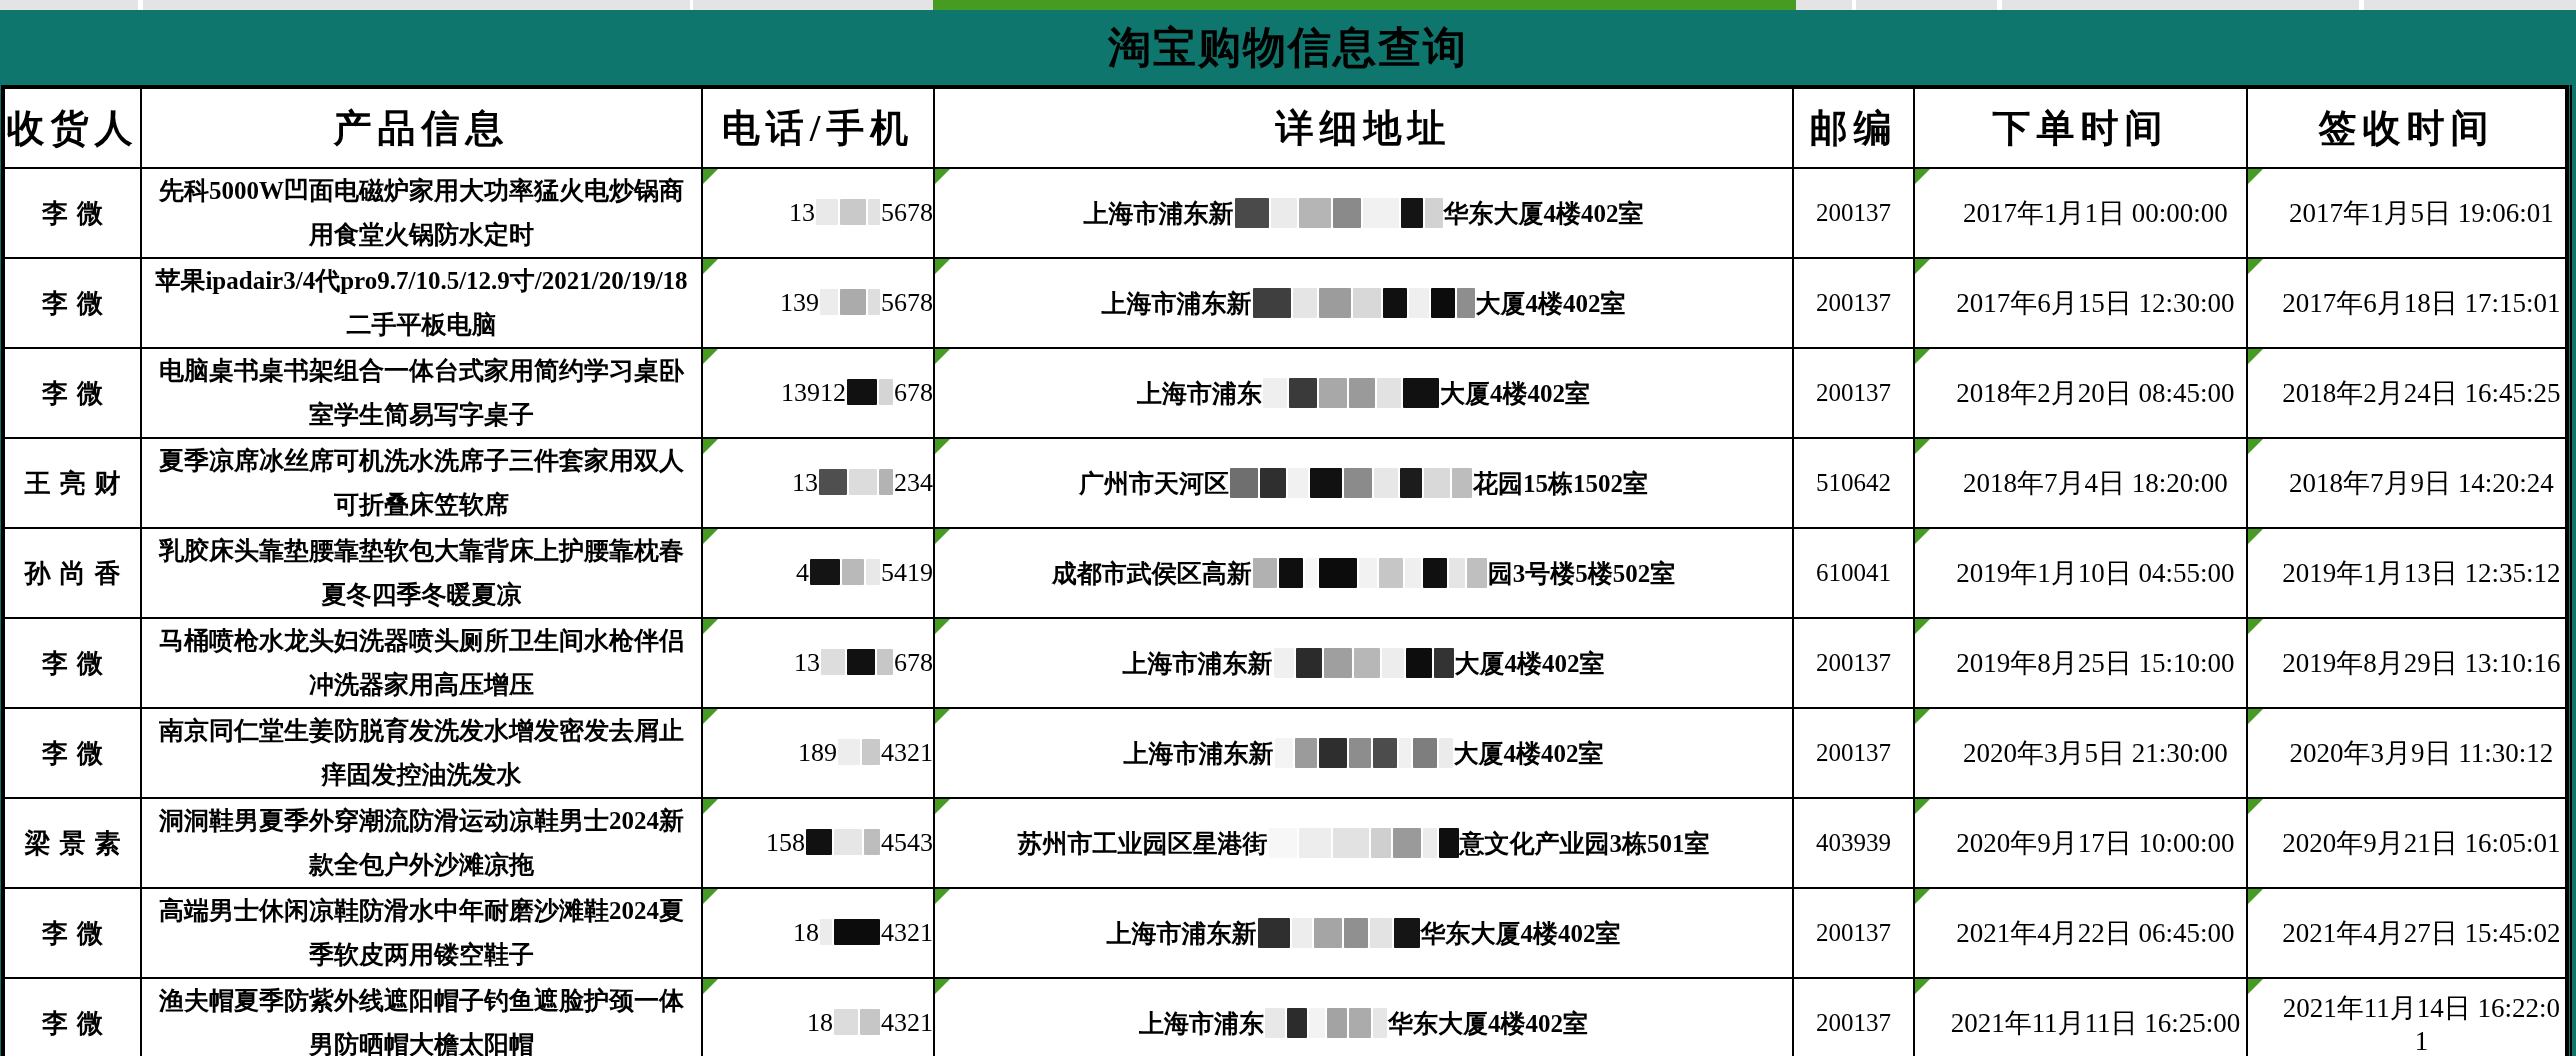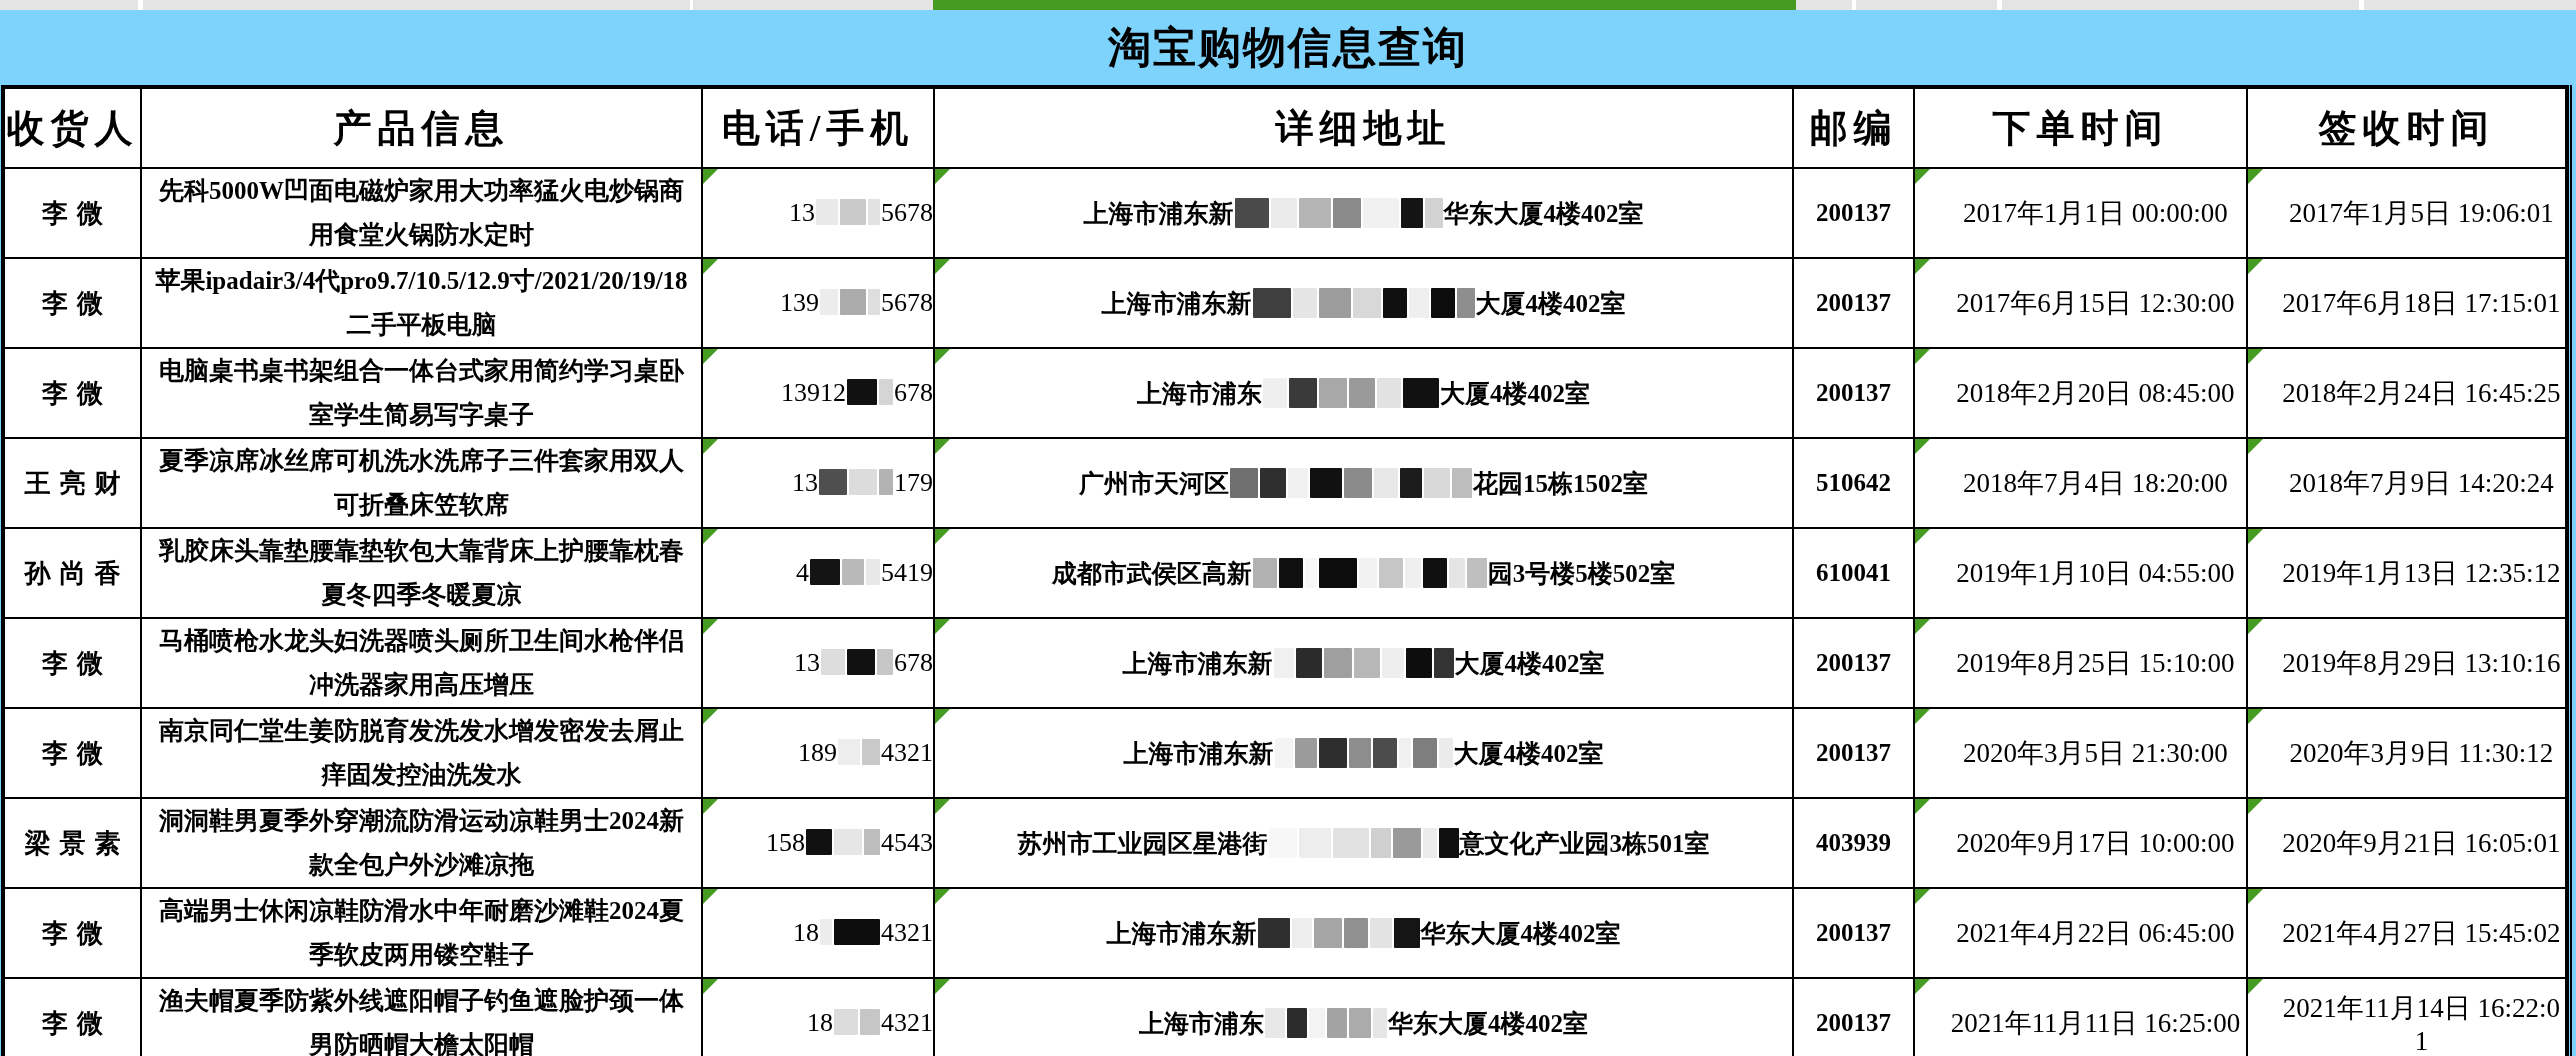--- a/index.html
+++ b/index.html
@@ -1,19 +1,19 @@
 <!DOCTYPE html>
 <html style="--accent: #469b22;"><head>
 <meta charset="utf-8">
 <style>
   :root { --accent:#469b22; --grid:#000; }
   html,body{margin:0;padding:0;background:#fff;}
   .sheet{
     position:relative; width:2576px; height:1057px; overflow:hidden;
-    background:#7dd3fc; font-family:"Liberation Serif","DejaVu Serif",serif; color:#000;
+    background:#0f766e; font-family:"Liberation Serif","DejaVu Serif",serif; color:#000;
   }
   
   .strip{position:absolute;top:0;left:0;width:2576px;height:10px;background:#fff;}
   .strip .seg{position:absolute;top:0;height:10px;background:#e4e4e4;}
   .strip .seg.green{background:var(--accent);}
   
   .title{
     position:absolute; top:10px; left:0; width:2576px; height:75px;
     display:flex; align-items:center; justify-content:center;
     font-size:43px; font-weight:bold; letter-spacing:2px;
@@ -29,21 +29,21 @@
     position:relative; overflow:hidden; word-break:break-all; background:#fff;
   }
   thead tr{height:81px;}
   tbody tr.datarow{height:87px;}
   tbody tr.last td{border-bottom:6px solid var(--grid);}
   th{font-size:38px; font-weight:bold; letter-spacing:6px;}
   .c-recipient{font-size:26px; font-weight:bold; letter-spacing:9px; text-indent:9px;}
   .c-product{font-size:25px; font-weight:bold; line-height:44px; padding:0 13px;}
   .c-phone{font-size:26px;text-align:right;}
   .c-address{font-size:25px; font-weight:bold; padding:0 6px;}
-  .c-zip{font-size:25px;font-weight:bold;}
+  .c-zip{font-size:25px;}
   .c-time{font-size:27px;padding-left:30px;}
   .blk{display:inline-block; height:26px; vertical-align:-4px; border-radius:1px; margin:0 1px;}
   .c-address .blk{height:30px; vertical-align:-6px;}
   .tri{
     position:absolute; top:0; left:0; width:0; height:0;
     border-top:15px solid var(--accent); border-right:15px solid transparent;
   }
   .edge{position:absolute; left:2570px; top:85px; width:2px; height:972px; background:#000;}
 </style>
 </head>
@@ -109,21 +109,21 @@
           <td class="c-product"><span>电脑桌书桌书架组合一体台式家用简约学习桌卧室学生简易写字桌子</span></td>
           <td class="c-phone"><div class="tri"></div><span>13912</span><span class="blk" style="background: rgb(17, 17, 17); width: 30px;"></span><span class="blk" style="background: rgb(213, 213, 213); width: 14px;"></span><span>678</span></td>
           <td class="c-address"><div class="tri"></div><span>上海市浦东</span><span class="blk" style="background: rgb(239, 239, 239); width: 24px;"></span><span class="blk" style="background: rgb(58, 58, 58); width: 28px;"></span><span class="blk" style="background: rgb(168, 168, 168); width: 28px;"></span><span class="blk" style="background: rgb(154, 154, 154); width: 26px;"></span><span class="blk" style="background: rgb(226, 226, 226); width: 24px;"></span><span class="blk" style="background: rgb(17, 17, 17); width: 36px;"></span><span>大厦4楼402室</span></td>
           <td class="c-zip"><span>200137</span></td>
           <td class="c-time"><div class="tri"></div><span>2018年2月20日 08:45:00</span></td>
           <td class="c-time"><div class="tri"></div><span>2018年2月24日 16:45:25</span></td>
         </tr>
         <tr class="datarow">
           <td class="c-recipient"><span>王亮财</span></td>
           <td class="c-product"><span>夏季凉席冰丝席可机洗水洗席子三件套家用双人可折叠床笠软席</span></td>
-          <td class="c-phone"><div class="tri"></div><span>13</span><span class="blk" style="background: rgb(79, 79, 79); width: 28px;"></span><span class="blk" style="background: rgb(220, 220, 220); width: 28px;"></span><span class="blk" style="background: rgb(179, 179, 179); width: 14px;"></span><span>179</span></td>
+          <td class="c-phone"><div class="tri"></div><span>13</span><span class="blk" style="background: rgb(79, 79, 79); width: 28px;"></span><span class="blk" style="background: rgb(220, 220, 220); width: 28px;"></span><span class="blk" style="background: rgb(179, 179, 179); width: 14px;"></span><span>234</span></td>
           <td class="c-address"><div class="tri"></div><span>广州市天河区</span><span class="blk" style="background: rgb(111, 111, 111); width: 28px;"></span><span class="blk" style="background: rgb(47, 47, 47); width: 26px;"></span><span class="blk" style="background: rgb(241, 241, 241); width: 20px;"></span><span class="blk" style="background: rgb(17, 17, 17); width: 32px;"></span><span class="blk" style="background: rgb(139, 139, 139); width: 28px;"></span><span class="blk" style="background: rgb(231, 231, 231); width: 24px;"></span><span class="blk" style="background: rgb(28, 28, 28); width: 22px;"></span><span class="blk" style="background: rgb(217, 217, 217); width: 26px;"></span><span class="blk" style="background: rgb(189, 189, 189); width: 20px;"></span><span>花园15栋1502室</span></td>
           <td class="c-zip"><span>510642</span></td>
           <td class="c-time"><div class="tri"></div><span>2018年7月4日 18:20:00</span></td>
           <td class="c-time"><div class="tri"></div><span>2018年7月9日 14:20:24</span></td>
         </tr>
         <tr class="datarow">
           <td class="c-recipient"><span>孙尚香</span></td>
           <td class="c-product"><span>乳胶床头靠垫腰靠垫软包大靠背床上护腰靠枕春夏冬四季冬暖夏凉</span></td>
           <td class="c-phone"><div class="tri"></div><span>4</span><span class="blk" style="background: rgb(20, 20, 20); width: 30px;"></span><span class="blk" style="background: rgb(185, 185, 185); width: 22px;"></span><span class="blk" style="background: rgb(232, 232, 232); width: 14px;"></span><span>5419</span></td>
           <td class="c-address"><div class="tri"></div><span>成都市武侯区高新</span><span class="blk" style="background: rgb(177, 177, 177); width: 24px;"></span><span class="blk" style="background: rgb(15, 15, 15); width: 24px;"></span><span class="blk" style="background: rgb(247, 247, 247); width: 12px;"></span><span class="blk" style="background: rgb(12, 12, 12); width: 38px;"></span><span class="blk" style="background: rgb(242, 242, 242); width: 18px;"></span><span class="blk" style="background: rgb(198, 198, 198); width: 24px;"></span><span class="blk" style="background: rgb(239, 239, 239); width: 16px;"></span><span class="blk" style="background: rgb(16, 16, 16); width: 24px;"></span><span class="blk" style="background: rgb(229, 229, 229); width: 16px;"></span><span class="blk" style="background: rgb(191, 191, 191); width: 20px;"></span><span>园3号楼5楼502室</span></td>

